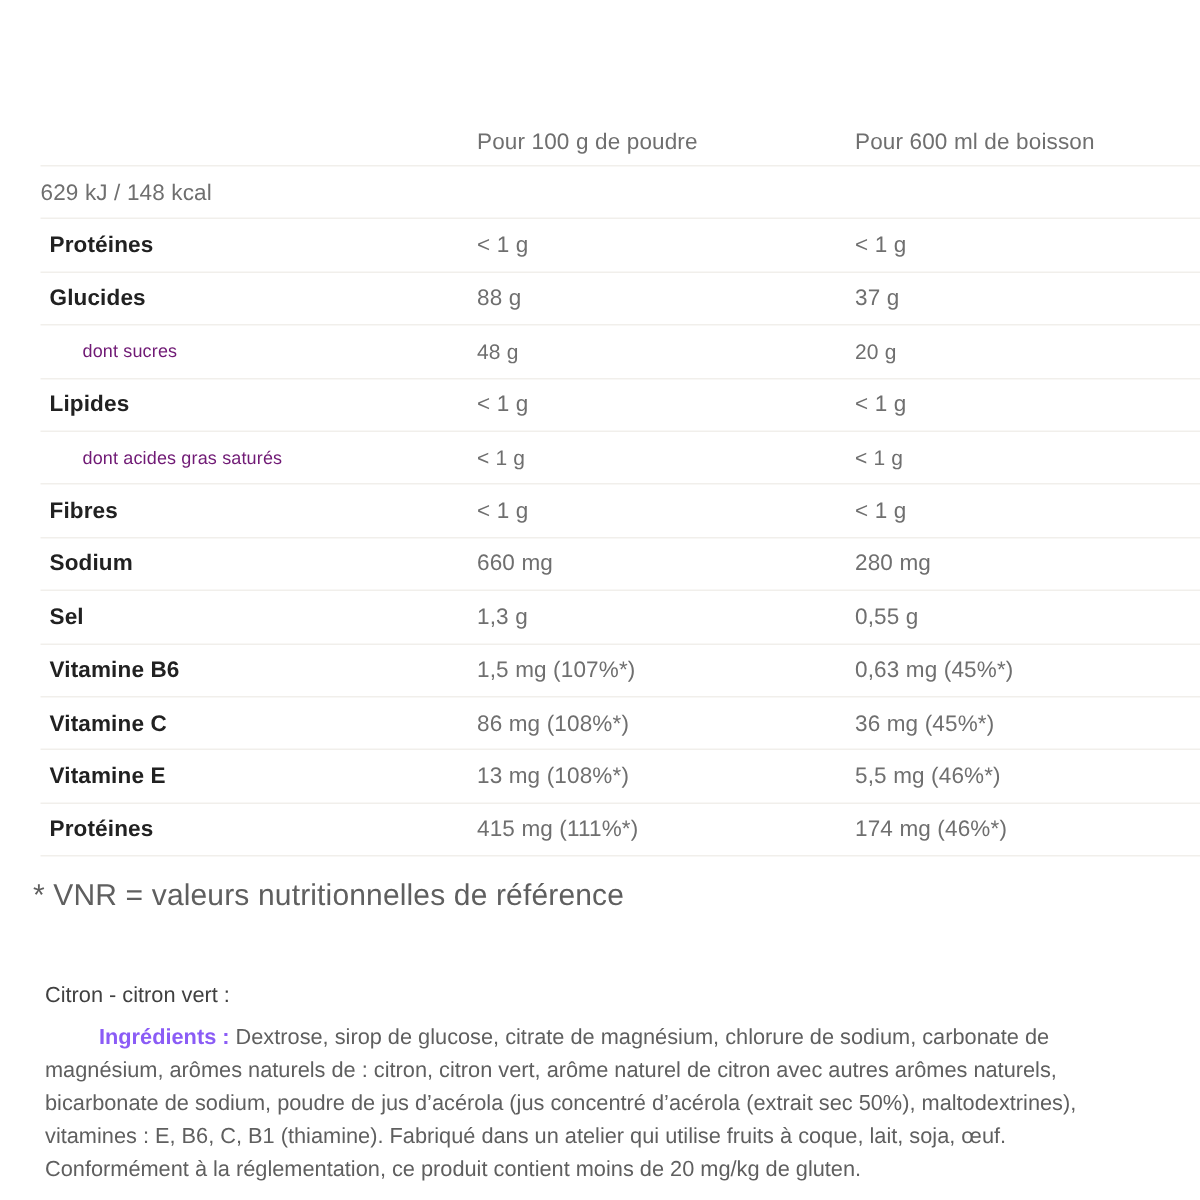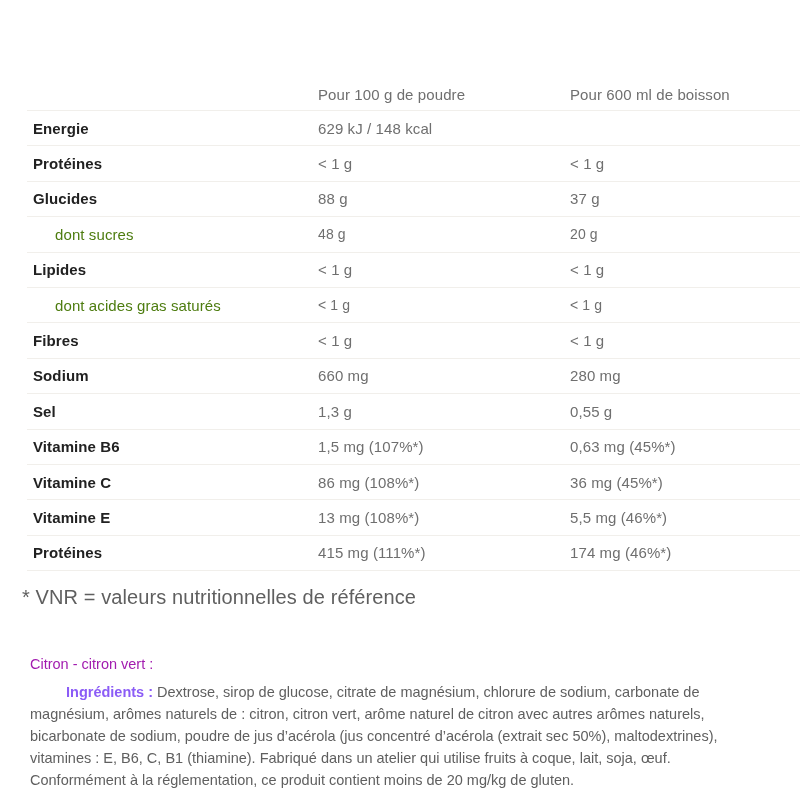--- a/index.html
+++ b/index.html
@@ -46,22 +46,22 @@
   .t-label {
     padding-left: 6px;
     font-size: 15px;
     font-weight: bold;
     color: #212121;
     letter-spacing: 0.1px;
   }
   .t-row.sub .t-label {
     padding-left: 28px;
     font-weight: normal;
-    font-size: 15px;
-    color: #4d7c0f;
+    font-size: 12px;
+    color: #701a75;
   }
   .c1, .c2 {
     font-size: 15px;
     font-weight: normal;
     color: #6f6f6f;
     letter-spacing: 0.1px;
   }
   .t-row.sub .c1, .t-row.sub .c2 {
     font-size: 14px;
   }
@@ -69,21 +69,21 @@
     margin: 15px 0 0 22px;
     font-size: 20px;
     color: #5f5f5f;
     letter-spacing: 0.1px;
   }
   .ingredients {
     margin: 47px 30px 0 30px;
   }
   .variant {
     font-size: 14.5px;
-    color: #a21caf;
+    color: #404040;
     margin-bottom: 9px;
   }
   .ing-text {
     margin: 0;
     font-size: 14.5px;
     line-height: 22px;
     color: #5f5f5f;
   }
   .ing-label {
     font-weight: bold;
@@ -97,21 +97,20 @@
 <div class="page">
 
   <div class="nutrition-table">
     <div class="t-header">
       <div class="t-label"></div>
       <div class="c1 th">Pour 100 g de poudre</div>
       <div class="c2 th">Pour 600 ml de boisson</div>
     </div>
     <div class="t-body">
   <div class="t-row">
-    <div class="t-label">Energie</div>
     <div class="c2">629 kJ / 148 kcal</div>
   </div>
 
   <div class="t-row">
     <div class="t-label">Protéines</div>
     <div class="c1">&lt; 1 g</div>
     <div class="c2">&lt; 1 g</div>
   </div>
 
   <div class="t-row">

